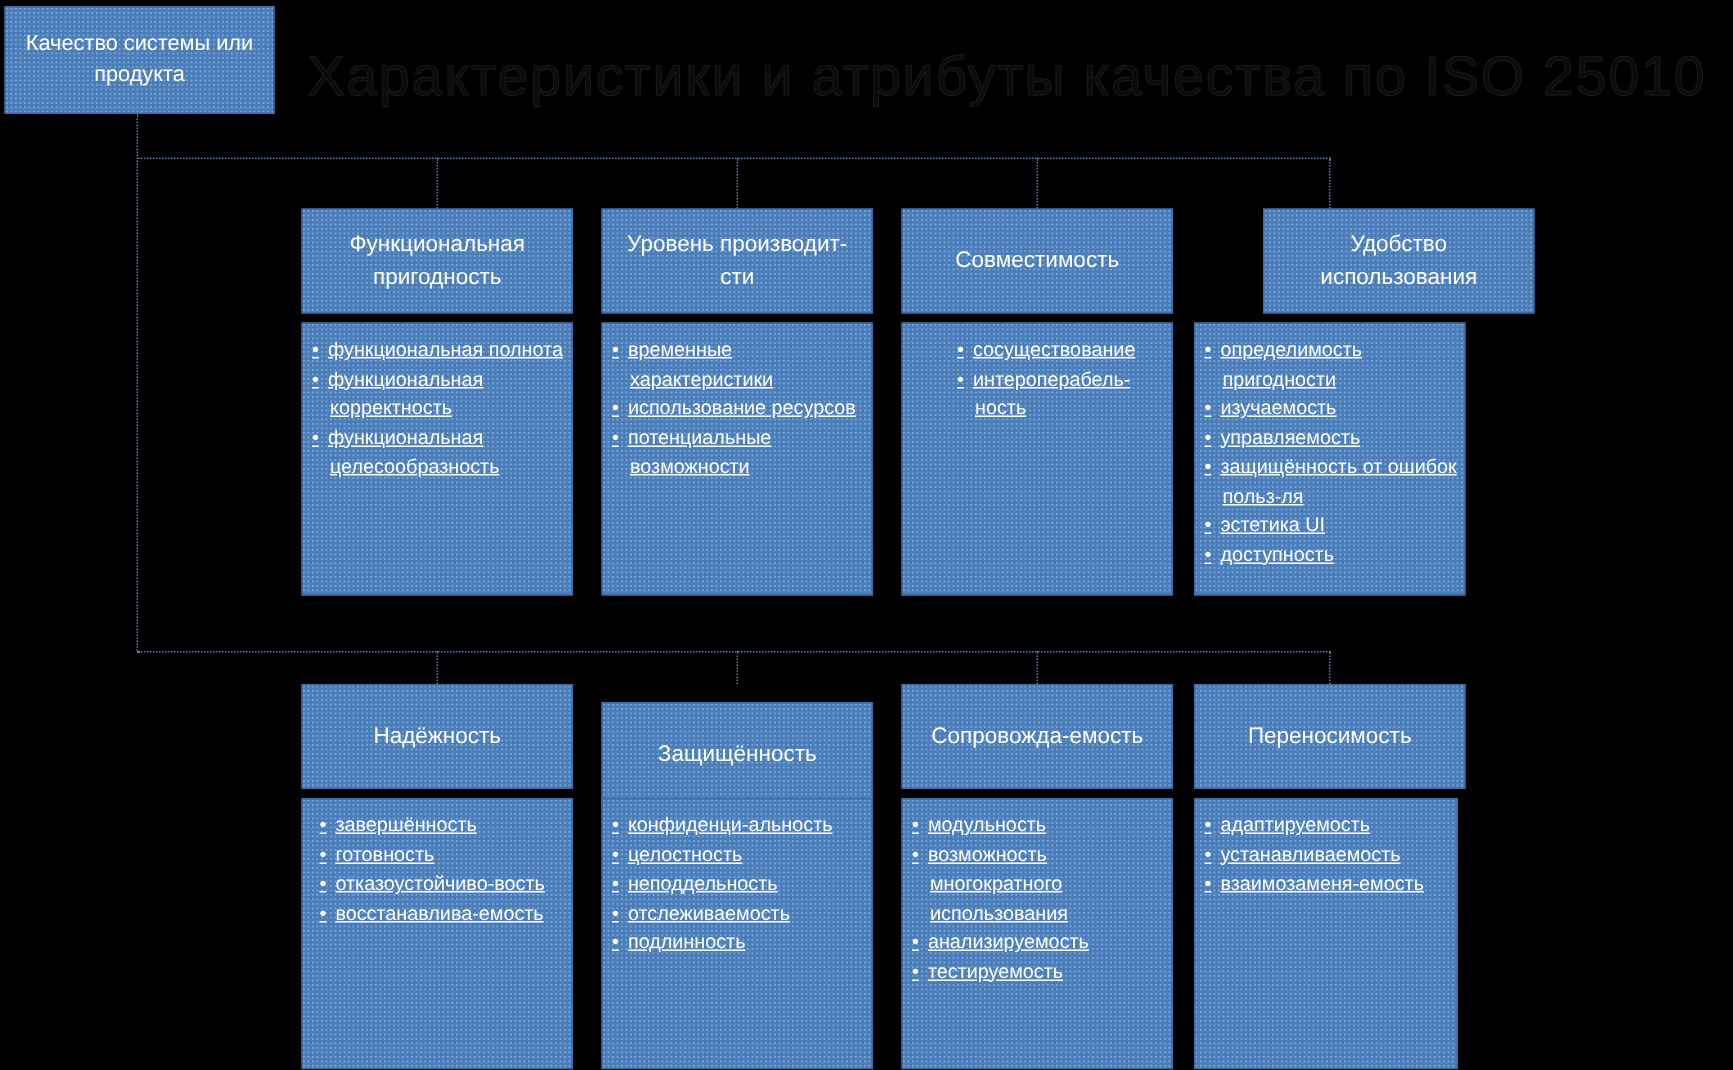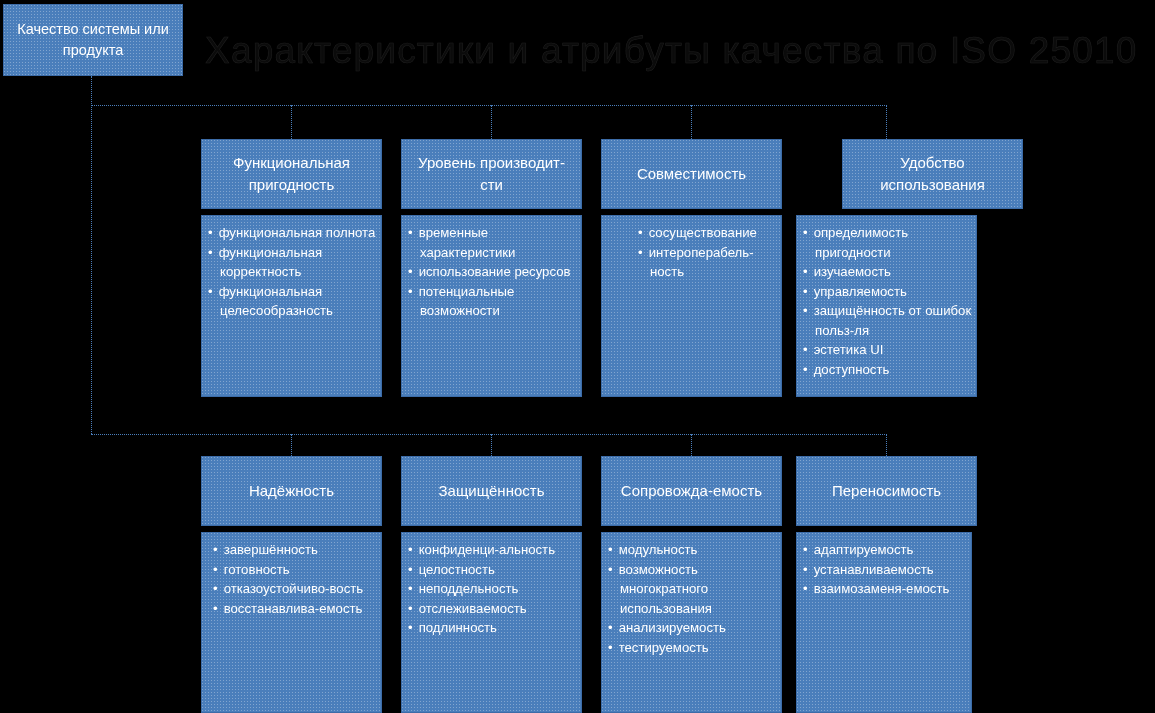--- a/index.html
+++ b/index.html
@@ -88,20 +88,21 @@
     margin: 0;
     padding: 0;
   }
   .char-body li {
     font-size: 13.2px;
     line-height: 19.5px;
     color: #ffffff;
     text-indent: -12px;
     padding-left: 12px;
     margin: 0 0 0 0;
+    text-decoration: underline;
   }
   .char-body li::before {
     content: "\2022";
     padding-right: 6px;
   }
 
   
   .conn-v {
     position: absolute;
     width: 0;
@@ -189,21 +190,21 @@
   </div>
   <div class="node char-body" style="left:201px; top:532px; width:181px; height:181px;padding-left:11px;">
     <ul>
       <li>завершённость</li>
       <li>готовность</li>
       <li>отказоустойчиво-вость</li>
       <li>восстанавлива-емость</li>
     </ul>
   </div>
 
-  <div class="node char-head" style="left:401px; top:456px; width:181px;">
+  <div class="node char-head" style="left:401px; top:468px; width:181px;">
     <span class="node-label">Защищённость</span>
   </div>
   <div class="node char-body" style="left:401px; top:532px; width:181px; height:181px;">
     <ul>
       <li>конфиденци-альность</li>
       <li>целостность</li>
       <li>неподдельность</li>
       <li>отслеживаемость</li>
       <li>подлинность</li>
     </ul>

